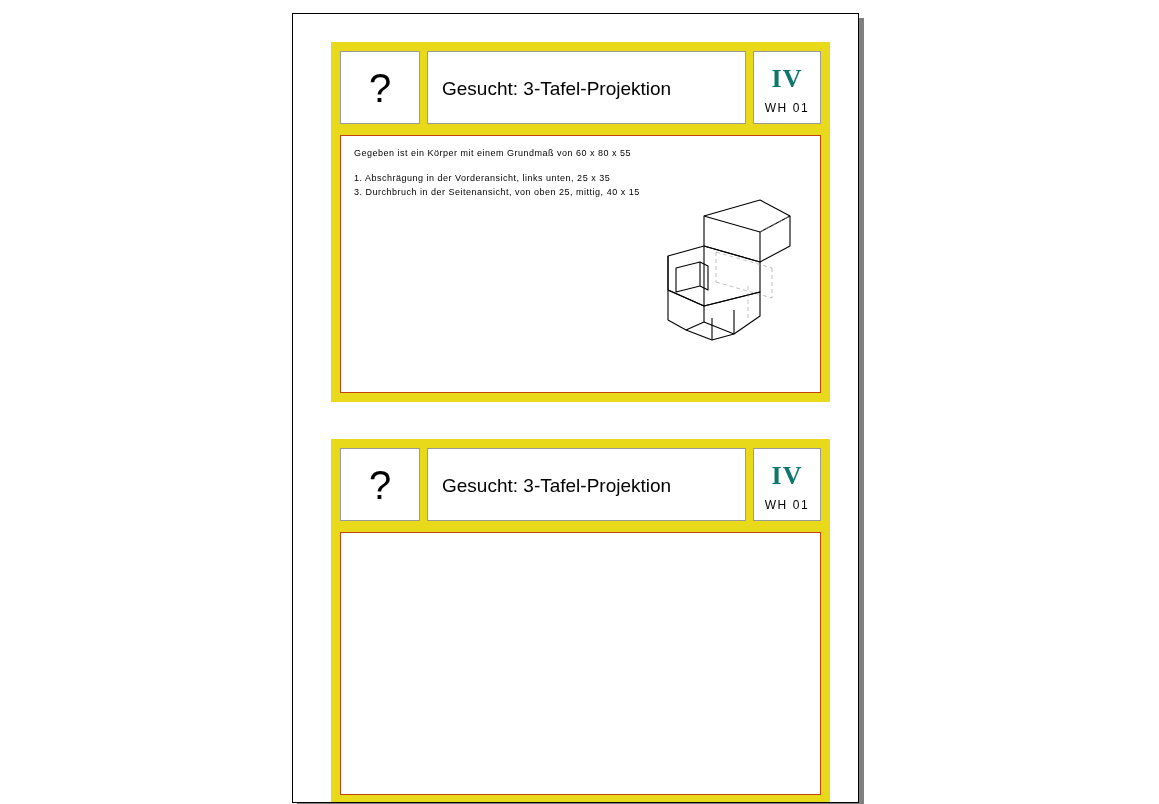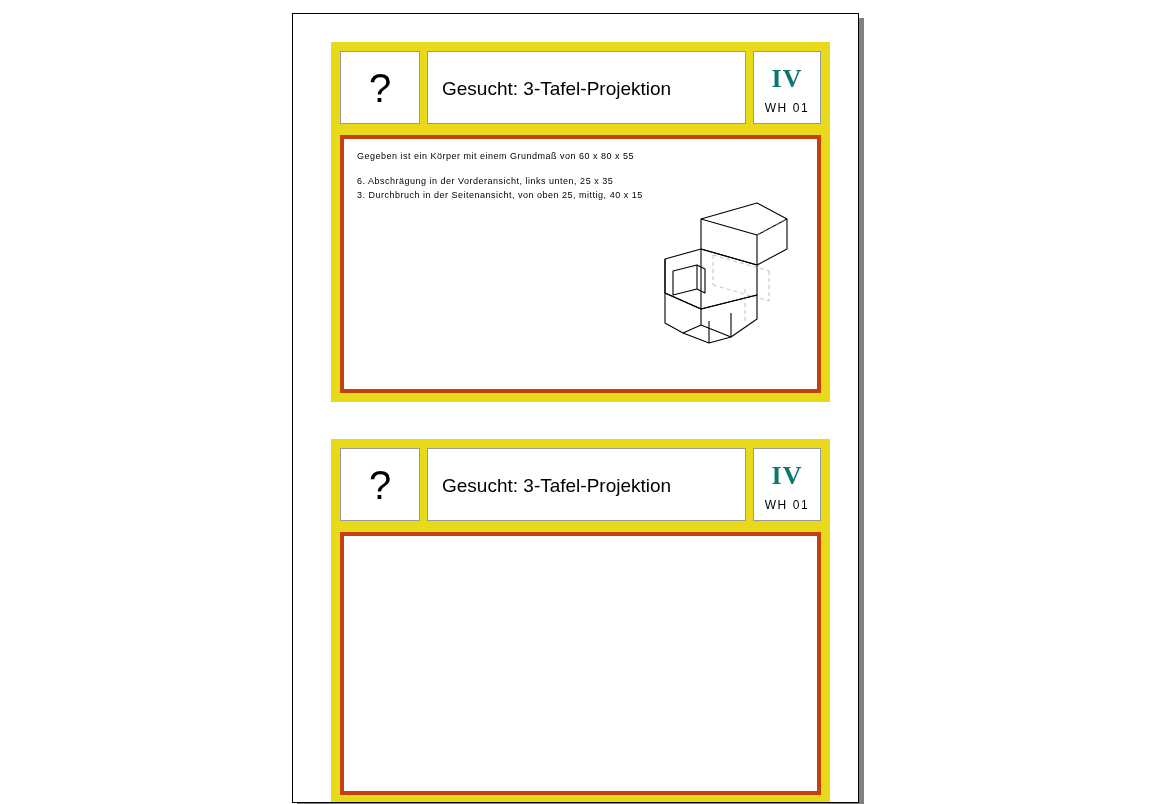--- a/index.html
+++ b/index.html
@@ -107,21 +107,21 @@
   }
 
   
   .card-body {
     position: absolute;
     left: 9px;
     right: 9px;
     top: 93px;
     bottom: 9px;
     background: #ffffff;
-    border: 4px solid #c2410c;
+    border: 1px solid #c2410c;
     box-sizing: border-box;
     overflow: hidden;
   }
 
   .task-text {
     position: absolute;
     left: 13px;
     top: 10px;
     font-size: 9px;
     letter-spacing: 0.5px;
@@ -166,21 +166,21 @@
           <div class="hdr-num-code">WH 01</div>
         </div>
 
       </div>
 
       <div class="card-body">
 
         <div class="task-text">
           <div>Gegeben ist ein Körper mit einem Grundmaß von 60 x 80 x 55</div>
           <span class="spacer"></span>
-          <div>6. Abschrägung in der Vorderansicht, links unten, 25 x 35</div>
+          <div>1. Abschrägung in der Vorderansicht, links unten, 25 x 35</div>
           <div>3. Durchbruch in der Seitenansicht, von oben 25, mittig, 40 x 15</div>
         </div>
 
         <div class="iso-wrap">
           <svg width="160" height="180" viewBox="0 0 160 180">
             <g fill="none" stroke="#000000" stroke-width="1.1" stroke-linejoin="round">
 
               <path d="M 48 22 L 104 6 L 134 22 L 134 52 L 104 68 L 48 52 Z"></path>
               <path d="M 48 22 L 104 38 L 134 22"></path>
               <path d="M 104 38 L 104 68"></path>

